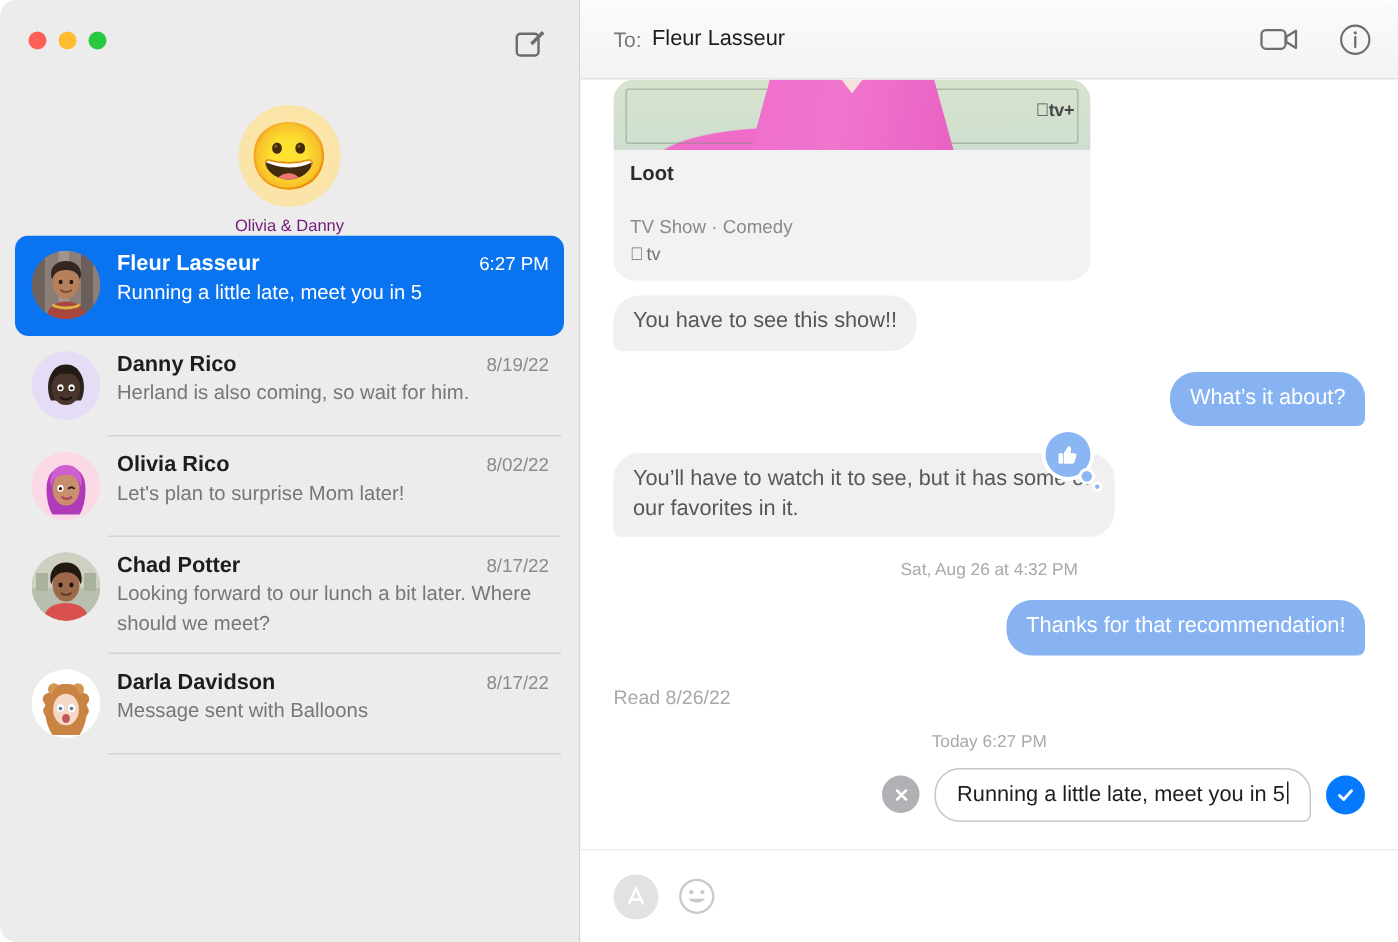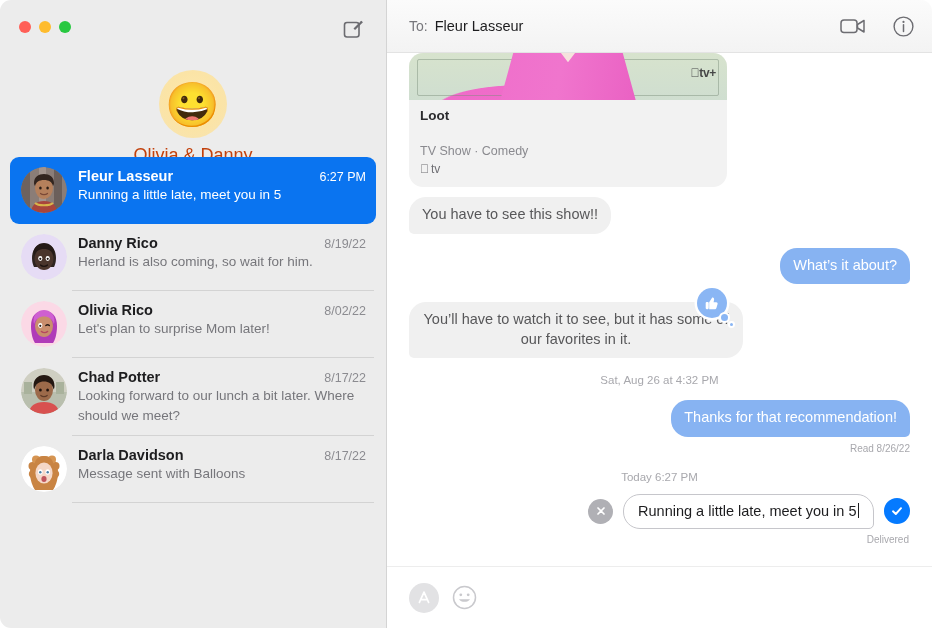--- a/index.html
+++ b/index.html
@@ -111,22 +111,22 @@
     align-items: center;
     justify-content: center;
     position: relative;
   }
   .pinned-avatar .emoji-face {
     font-size: 44px;
     line-height: 1;
     margin-top: 1px;
   }
   .pinned-label {
-    font-size: 18px;
-    color: #c2410c;
+    font-size: 11px;
+    color: #701a75;
     margin-top: 7px;
   }
 
   
   .convo-list {
     flex: 1 1 auto;
     overflow: hidden;
     padding: 0 10px;
     box-sizing: border-box;
   }
@@ -322,21 +322,21 @@
     align-items: center;
     gap: 2px;
   }
 
   
   .row {
     display: flex;
     flex: 0 0 auto;
     position: relative;
   }
-  .row.left  { justify-content: flex-start; text-align: center; }
+  .row.left  { justify-content: flex-start; }
   .row.right { justify-content: flex-end; }
 
   .bubble {
     max-width: 330px;
     padding: 8px 13px 9px 13px;
     border-radius: 17px;
     font-size: 14.5px;
     line-height: 1.35;
     position: relative;
   }
@@ -397,24 +397,24 @@
   .tapback .dot1 { width: 7px;  height: 7px;  right: -1px;  bottom: -3px; }
   .tapback .dot2 { width: 3.5px;height: 3.5px;right: -6px;  bottom: -8px; }
 
   .timestamp {
     text-align: center;
     font-size: 11.5px;
     color: #a8a8ad;
     flex: 0 0 auto;
   }
   .readreceipt {
-    text-align: right;
-    font-size: 10px;
+    font-size: 13px;
     color: #a8a8ad;
     flex: 0 0 auto;
+    margin-top: 14px;
   }
 
   
   .edit-row {
     display: flex;
     align-items: center;
     justify-content: flex-end;
     gap: 10px;
     flex: 0 0 auto;
   }

